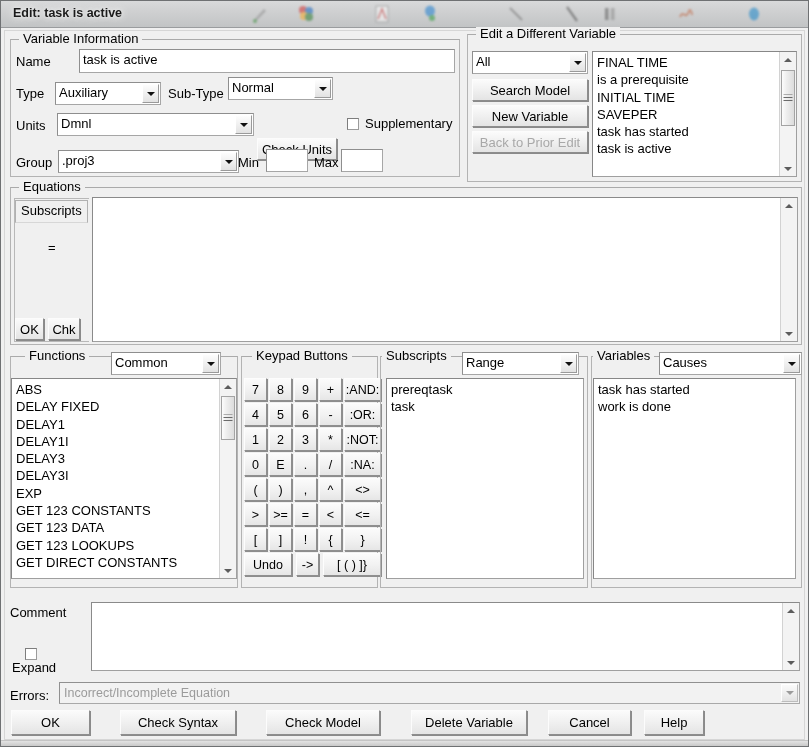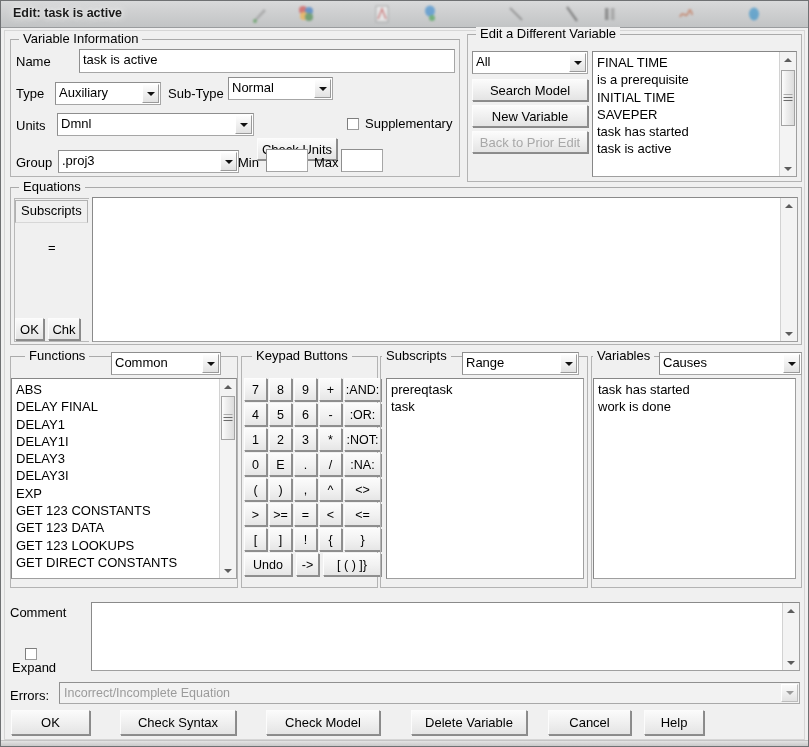--- a/index.html
+++ b/index.html
@@ -444,21 +444,21 @@
   <div class="group" style="left:9px; top:355px; width:228px; height:232px;">
     <span class="glabel" style="left:14px;">Functions</span>
   </div>
   <div class="combo" style="left:110px; top:351px; width:110px; height:23px;">
     <span>Common</span>
     <span class="arrowbtn"></span>
   </div>
   <div class="listbox" style="left:10px; top:377px; width:226px; height:201px;">
     <div class="litems" id="func-list">
         <div class="li">ABS</div>
-        <div class="li">DELAY FINAL</div>
+        <div class="li">DELAY FIXED</div>
         <div class="li">DELAY1</div>
         <div class="li">DELAY1I</div>
         <div class="li">DELAY3</div>
         <div class="li">DELAY3I</div>
         <div class="li">EXP</div>
         <div class="li">GET 123 CONSTANTS</div>
         <div class="li">GET 123 DATA</div>
         <div class="li">GET 123 LOOKUPS</div>
         <div class="li">GET DIRECT CONSTANTS</div>
       </div>

